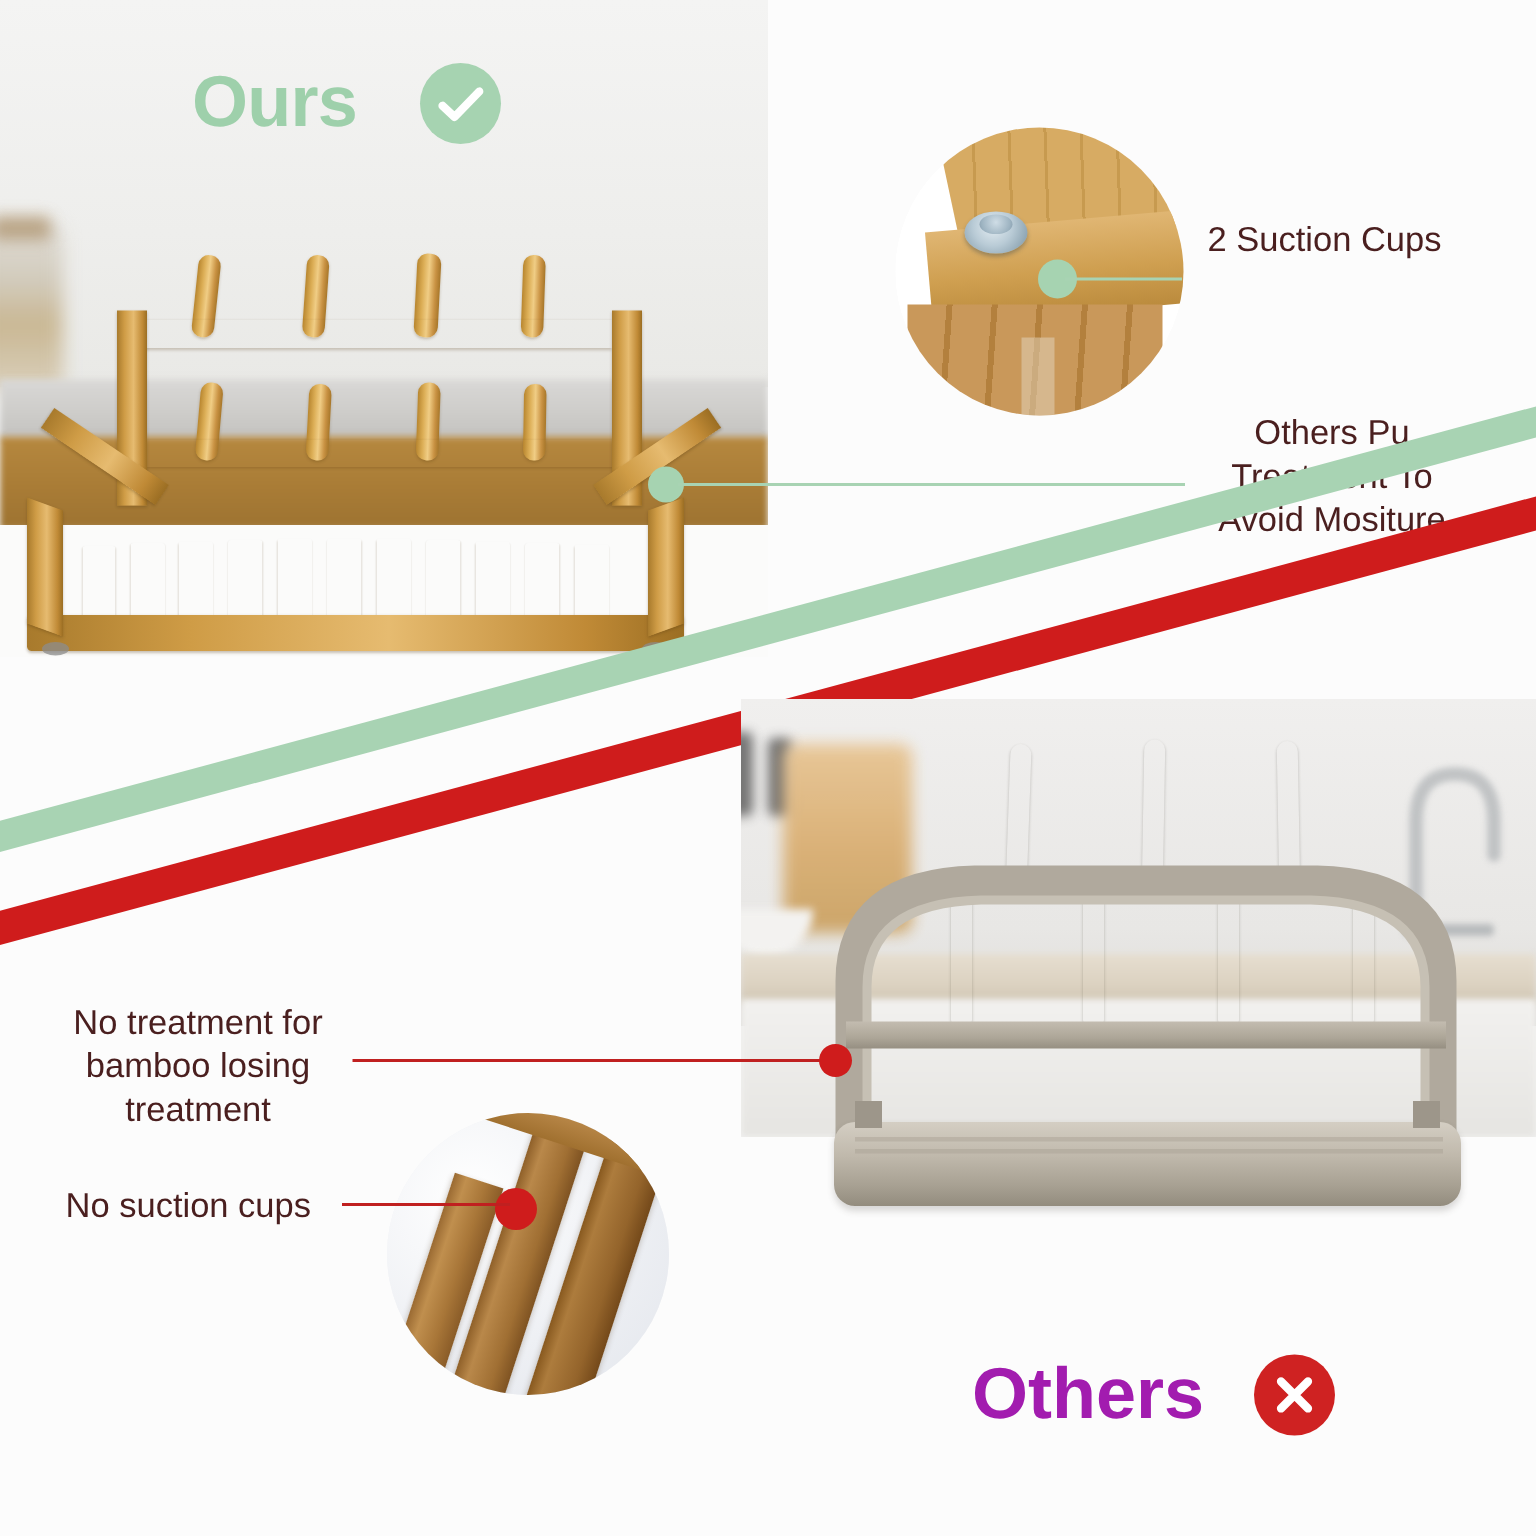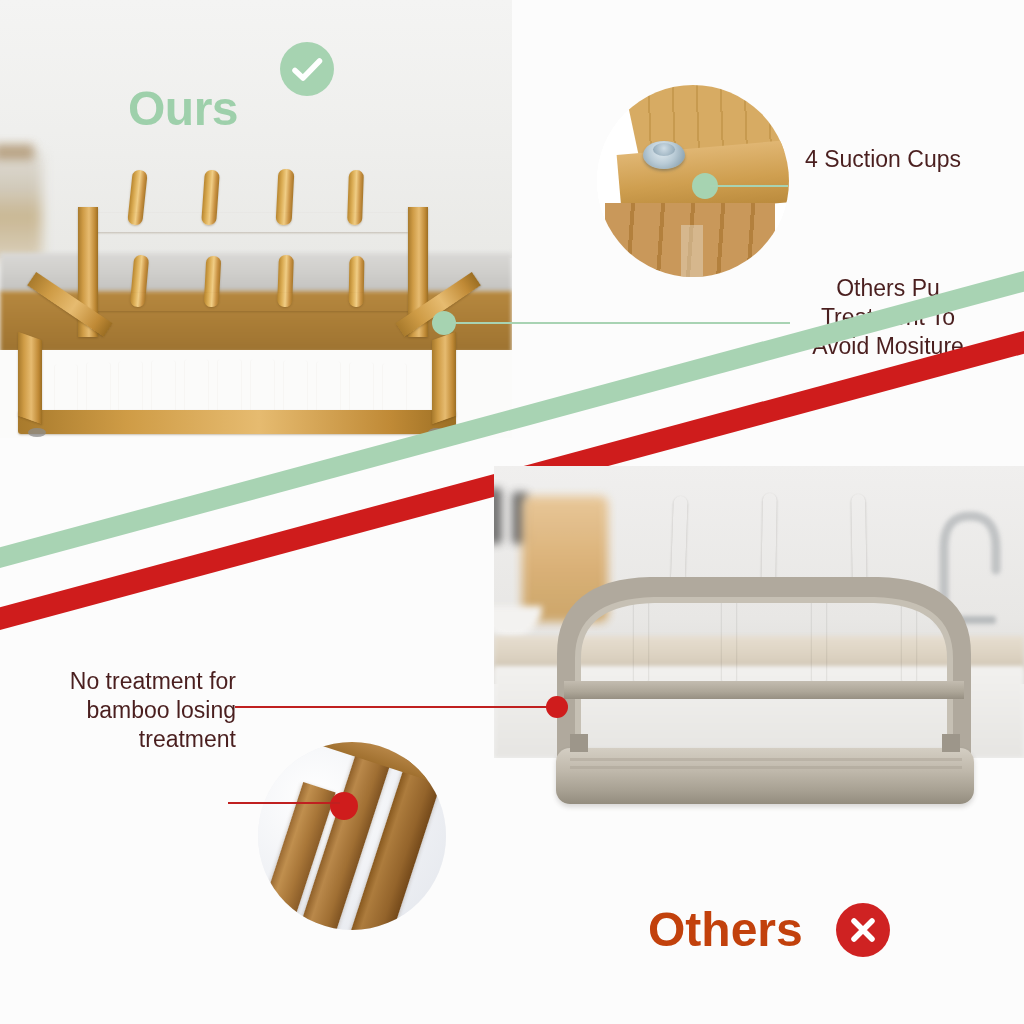--- a/index.html
+++ b/index.html
@@ -55,35 +55,35 @@
   #o-cab{position:absolute;left:0;top:200px;width:530px;height:92px;
       background:linear-gradient(180deg,#f2f1ef 0%,#e6e5e2 100%);filter:blur(2px);}
   #o-faucet{position:absolute;left:440px;top:30px;width:74px;height:130px;filter:blur(2px);opacity:.85;}
 
   .gpeg{position:absolute;border-radius:7px;
       background:linear-gradient(90deg,#8e8980 0%,#b5ae A4 0%,#b3aca0 30%,#cdc7bb 55%,#a39c8f 85%,#857f73 100%);
       box-shadow:0 1px 2px rgba(60,56,48,.3);}
 
   
   #ours-head{left:128px;top:38px;width:230px;height:62px;}
-  #ours-word{position:absolute;left:0;top:0;font-size:48px;font-weight:bold;color:#9ed0ab;letter-spacing:-.5px;line-height:62px;margin-top:40px;}
+  #ours-word{position:absolute;left:0;top:0;font-size:48px;font-weight:bold;color:#9ed0ab;letter-spacing:-.5px;line-height:62px;}
   #ours-check{position:absolute;left:152px;top:4px;width:54px;height:54px;border-radius:50%;background:#a6d3b1;}
   #others-head{left:648px;top:898px;width:250px;height:64px;}
-  #others-word{position:absolute;left:0;top:0;font-size:48px;font-weight:bold;color:#c2410c;line-height:64px;}
+  #others-word{position:absolute;left:0;top:0;font-size:48px;font-weight:bold;color:#a21caf;line-height:64px;}
   #others-x{position:absolute;left:188px;top:5px;width:54px;height:54px;border-radius:50%;background:#cf2222;}
 
   
   #band-green,#band-red{position:absolute;left:-240px;width:1520px;transform-origin:0 0;}
   #band-green{top:612px;height:20px;background:#a8d3b3;transform:rotate(-15.1deg);}
   #band-red{top:672px;height:22px;background:#cf1c1c;transform:rotate(-15.1deg);}
 
   
   .callout{position:absolute;color:#4a1f1f;font-size:23px;line-height:29px;}
   .c-right{text-align:center;}
-  .c-left{text-align:right;}
+  .c-left{text-align:center;}
   .lead{position:absolute;}
   .lead-line{position:absolute;height:2px;}
   .dot{position:absolute;border-radius:50%;}
 </style>
 </head>
 <body>
 
 <div id="stage">
 
   <div id="ours-photo" class="photo">
@@ -164,21 +164,21 @@
     <div style="position:absolute;left:56px;top:58px;width:22px;height:13px;border-radius:50%;
          background:radial-gradient(circle at 50% 40%,#cfdde6 0%,#9db3c1 70%,#8197a7 100%);"></div>
 
     <div class="dot" style="left:95px;top:88px;width:26px;height:26px;background:#a6d3b1;"></div>
   </div>
 
   <div class="lead">
     <div class="lead-line" style="left:710px;top:185px;width:78px;background:#a8d3b3;"></div>
   </div>
   <div class="callout c-right" style="left:768px;top:145px;width:230px;">
-    <div>4 Suction Cups</div>
+    <div>2 Suction Cups</div>
   </div>
 
   <div class="lead">
     <div class="dot" style="left:432px;top:311px;width:24px;height:24px;background:#a6d3b1;"></div>
     <div class="lead-line" style="left:452px;top:322px;width:338px;background:#a8d3b3;"></div>
   </div>
   <div class="callout c-right" style="left:768px;top:274px;width:240px;">
     <div>Others Pu</div>
     <div>Treatment To</div>
     <div>Avoid Mositure</div>
@@ -255,20 +255,23 @@
   </div>
   <div class="callout c-left" style="left:28px;top:667px;width:208px;">
     <div>No treatment for</div>
     <div>bamboo losing</div>
     <div>treatment</div>
   </div>
 
   <div class="lead">
     <div class="lead-line" style="left:228px;top:802px;width:112px;background:#c02020;"></div>
   </div>
+  <div class="callout c-left" style="left:28px;top:789px;width:195px;">
+    <div>No suction cups</div>
+  </div>
 
   <div id="others-head" class="abs">
     <div id="others-word">Others</div>
     <div id="others-x">
       <svg width="54" height="54" viewBox="0 0 54 54">
         <path d="M18 18 L36 36 M36 18 L18 36" fill="none" stroke="#ffffff" stroke-width="5.5" stroke-linecap="round"></path>
       </svg>
     </div>
   </div>
 

